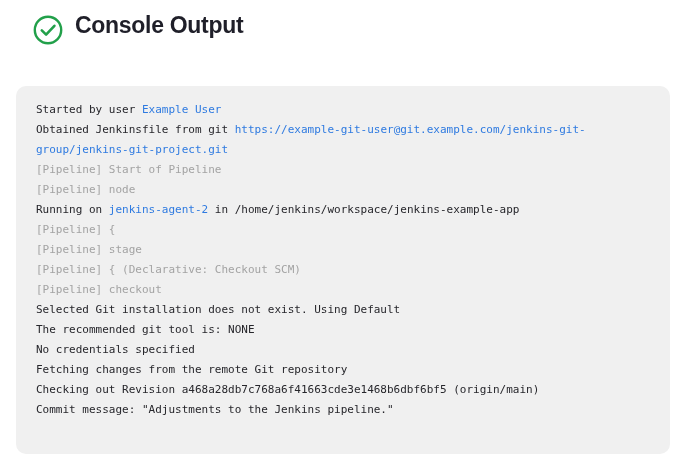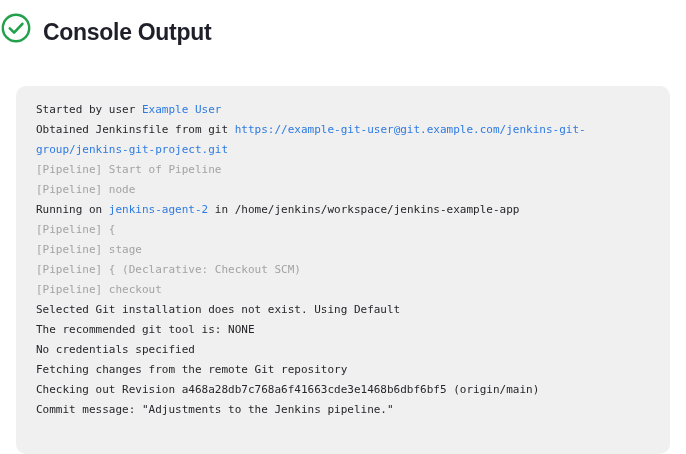--- a/index.html
+++ b/index.html
@@ -11,23 +11,23 @@
     width: 686px;
     height: 454px;
     overflow: hidden;
     font-family: "Liberation Sans", sans-serif;
     -webkit-font-smoothing: antialiased;
   }
 
   
   .page-header {
     display: flex;
-    align-items: flex-end;
+    align-items: flex-start;
     gap: 11px;
-    padding: 14px 0 0 0;
+    padding: 14px 0 0 32px;
     height: 44px;
     box-sizing: border-box;
   }
   .status-icon {
     width: 32px;
     height: 32px;
     flex: 0 0 32px;
     display: block;
   }
   .page-title {

